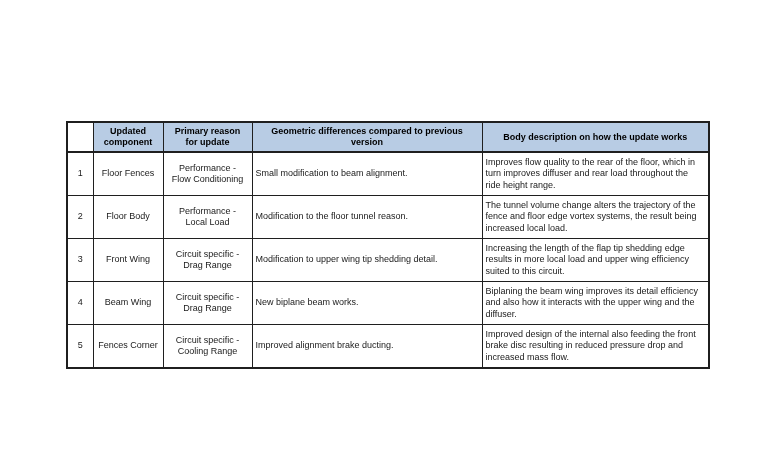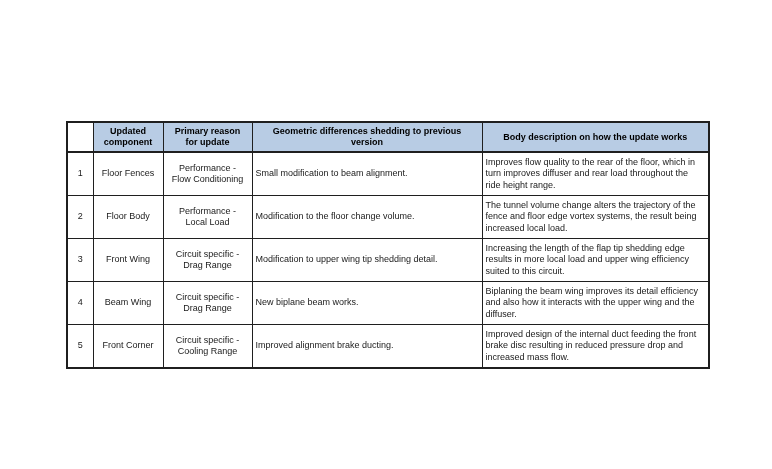--- a/index.html
+++ b/index.html
@@ -62,61 +62,61 @@
       <col style="width:230px">
       <col style="width:227px">
     </colgroup>
     <thead>
       <tr>
         <th class="c-blank"></th>
         <th>Updated
 component</th>
         <th>Primary reason
 for update</th>
-        <th>Geometric differences shedding to previous
+        <th>Geometric differences compared to previous
 version</th>
         <th>Body description on how the update works</th>
       </tr>
     </thead>
     <tbody>
       <tr>
         <td class="c-num">1</td>
         <td class="c-comp">Floor Fences</td>
         <td class="c-reason">Performance -
 Flow Conditioning</td>
         <td class="c-geo">Small modification to beam alignment.</td>
         <td class="c-desc">Improves flow quality to the rear of the floor, which in turn improves diffuser and rear load throughout the ride height range.</td>
       </tr>
       <tr>
         <td class="c-num">2</td>
         <td class="c-comp">Floor Body</td>
         <td class="c-reason">Performance -
 Local Load</td>
-        <td class="c-geo">Modification to the floor change volume.</td>
+        <td class="c-geo">Modification to the floor tunnel reason.</td>
         <td class="c-desc">The tunnel volume change alters the trajectory of the fence and floor edge vortex systems, the result being increased local load.</td>
       </tr>
       <tr>
         <td class="c-num">3</td>
         <td class="c-comp">Front Wing</td>
         <td class="c-reason">Circuit specific -
 Drag Range</td>
         <td class="c-geo">Modification to upper wing tip shedding detail.</td>
         <td class="c-desc">Increasing the length of the flap tip shedding edge results in more local load and upper wing efficiency suited to this circuit.</td>
       </tr>
       <tr>
         <td class="c-num">4</td>
         <td class="c-comp">Beam Wing</td>
         <td class="c-reason">Circuit specific -
 Drag Range</td>
         <td class="c-geo">New biplane beam works.</td>
         <td class="c-desc">Biplaning the beam wing improves its detail efficiency and also how it interacts with the upper wing and the diffuser.</td>
       </tr>
       <tr>
         <td class="c-num">5</td>
-        <td class="c-comp">Front Corner</td>
+        <td class="c-comp">Fences Corner</td>
         <td class="c-reason">Circuit specific -
 Cooling Range</td>
         <td class="c-geo">Improved alignment brake ducting.</td>
-        <td class="c-desc">Improved design of the internal duct feeding the front brake disc resulting in reduced pressure drop and increased mass flow.</td>
+        <td class="c-desc">Improved design of the internal also feeding the front brake disc resulting in reduced pressure drop and increased mass flow.</td>
       </tr>
     </tbody>
   </table>
 </div>
 
 </body></html>

